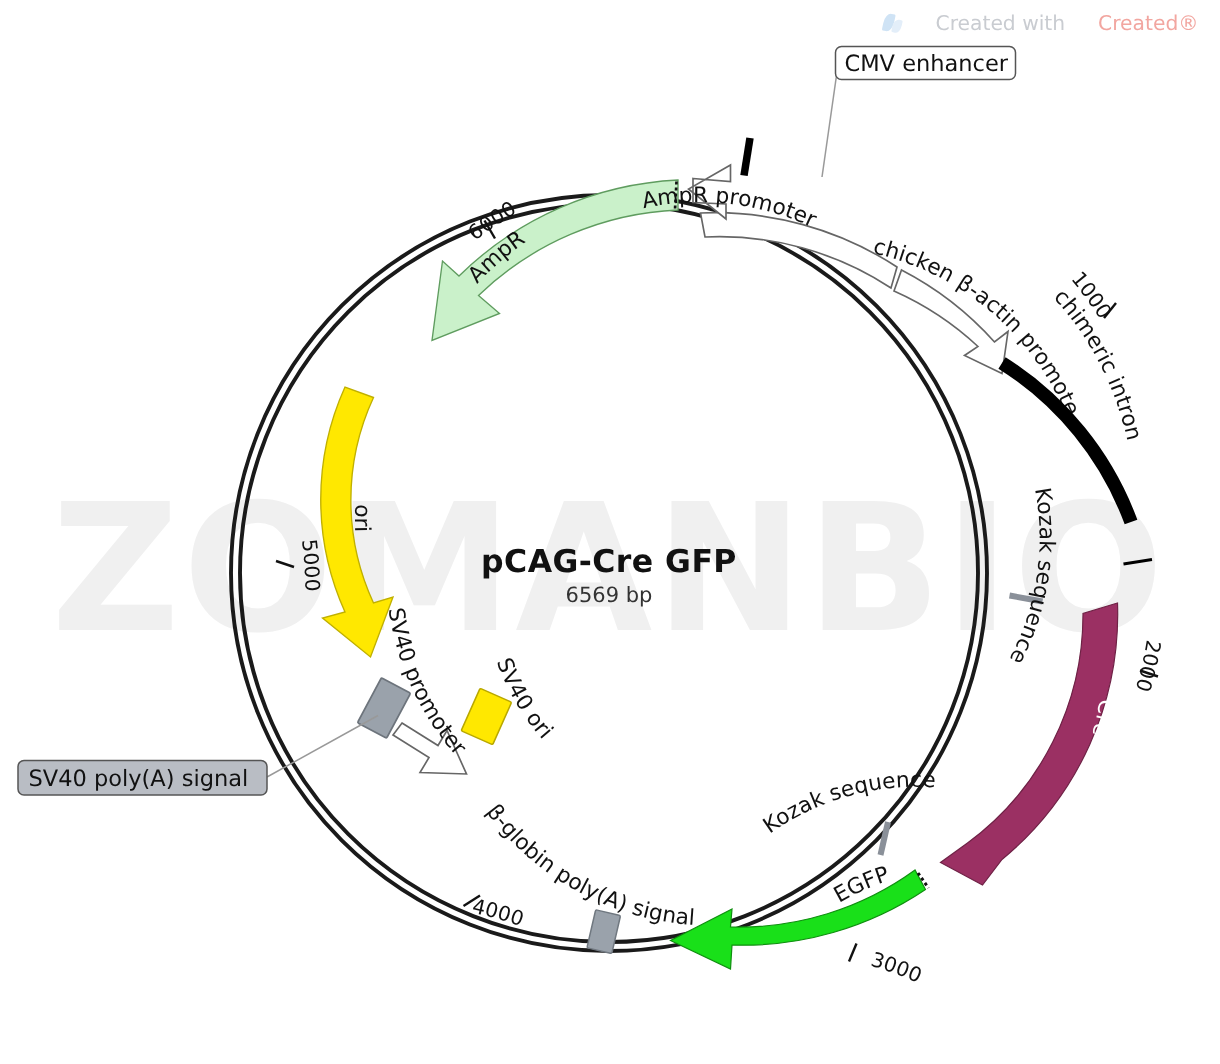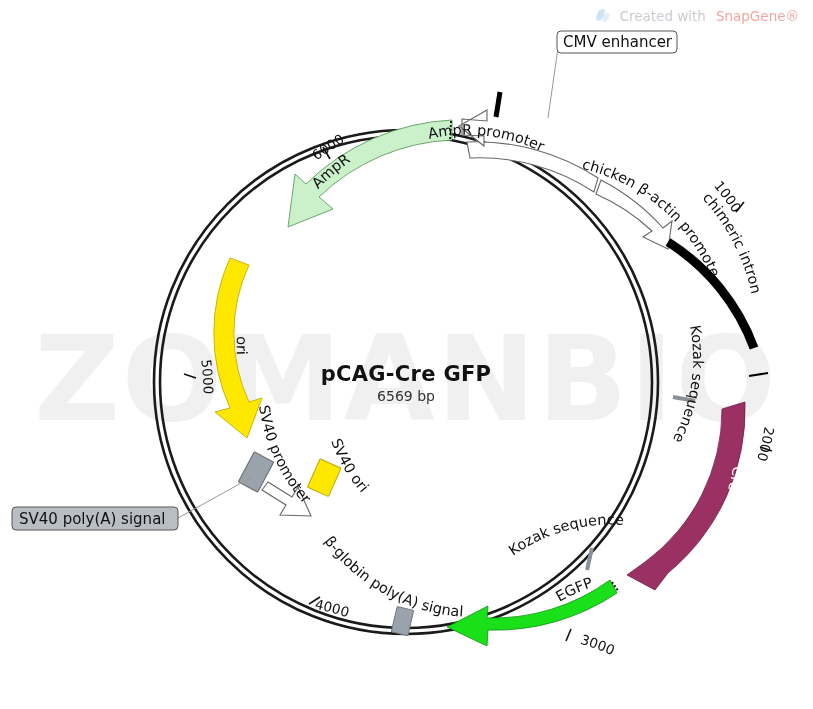--- a/index.html
+++ b/index.html
@@ -22,41 +22,41 @@
       font-size:14.5px;fill:#ffffff;}
   .tick-label{font-family:"DejaVu Sans","Liberation Sans",sans-serif;
       font-size:13.5px;fill:#111;}
 
   .callout-box{fill:#ffffff;stroke:#555;stroke-width:1;}
   .callout-box-sel{fill:#b9bdc4;stroke:#555;stroke-width:1;}
   .callout-text{font-family:"DejaVu Sans","Liberation Sans",sans-serif;
       font-size:15px;fill:#111;}
   .leader{stroke:#999;stroke-width:1;fill:none;}
 
-  .sg{position:absolute;right:14px;top:8px;display:flex;align-items:center;gap:10px;
+  .sg{position:absolute;right:14px;top:8px;display:flex;align-items:center;gap:22px;
       font-family:"DejaVu Sans","Liberation Sans",sans-serif;font-size:13.5px;}
   .sg-made{color:#c9ccd1;}
   .sg-brand{color:#f2a6a0;}
   .sg-logo{width:13px;height:15px;position:relative;}
   .sg-logo i{position:absolute;display:block;background:#cfe3f5;border-radius:60% 10% 60% 10%;}
   .sg-logo i.a{left:0;top:0;width:7px;height:12px;transform:rotate(12deg);}
   .sg-logo i.b{left:6px;top:4px;width:6px;height:9px;transform:rotate(12deg);background:#e3eef9;}
 </style>
 </head>
 <body>
 
 <div id="stage">
 
   <div class="sg">
     <span class="sg-logo">
         <i class="a"></i>
         <i class="b"></i>
       </span>
     <span class="sg-made">Created with </span>
-    <span class="sg-brand">SnapGene®</span>
+    <span class="sg-brand">Created®</span>
   </div>
 
   <svg class="map" viewBox="0 0 813 709" xmlns="http://www.w3.org/2000/svg">
 
     <defs>
 
       <path id="p-ampr" d="M 300 212 A 195 195 0 0 1 433 129" fill="none"></path>
       <path id="p-amprprom" d="M 424 140 A 175 175 0 0 1 548 155" fill="none"></path>
       <path id="p-chicken" d="M 578 168 A 182 182 0 0 1 712 280" fill="none"></path>
       <path id="p-intron" d="M 700 196 A 205 205 0 0 1 756 330" fill="none"></path>

